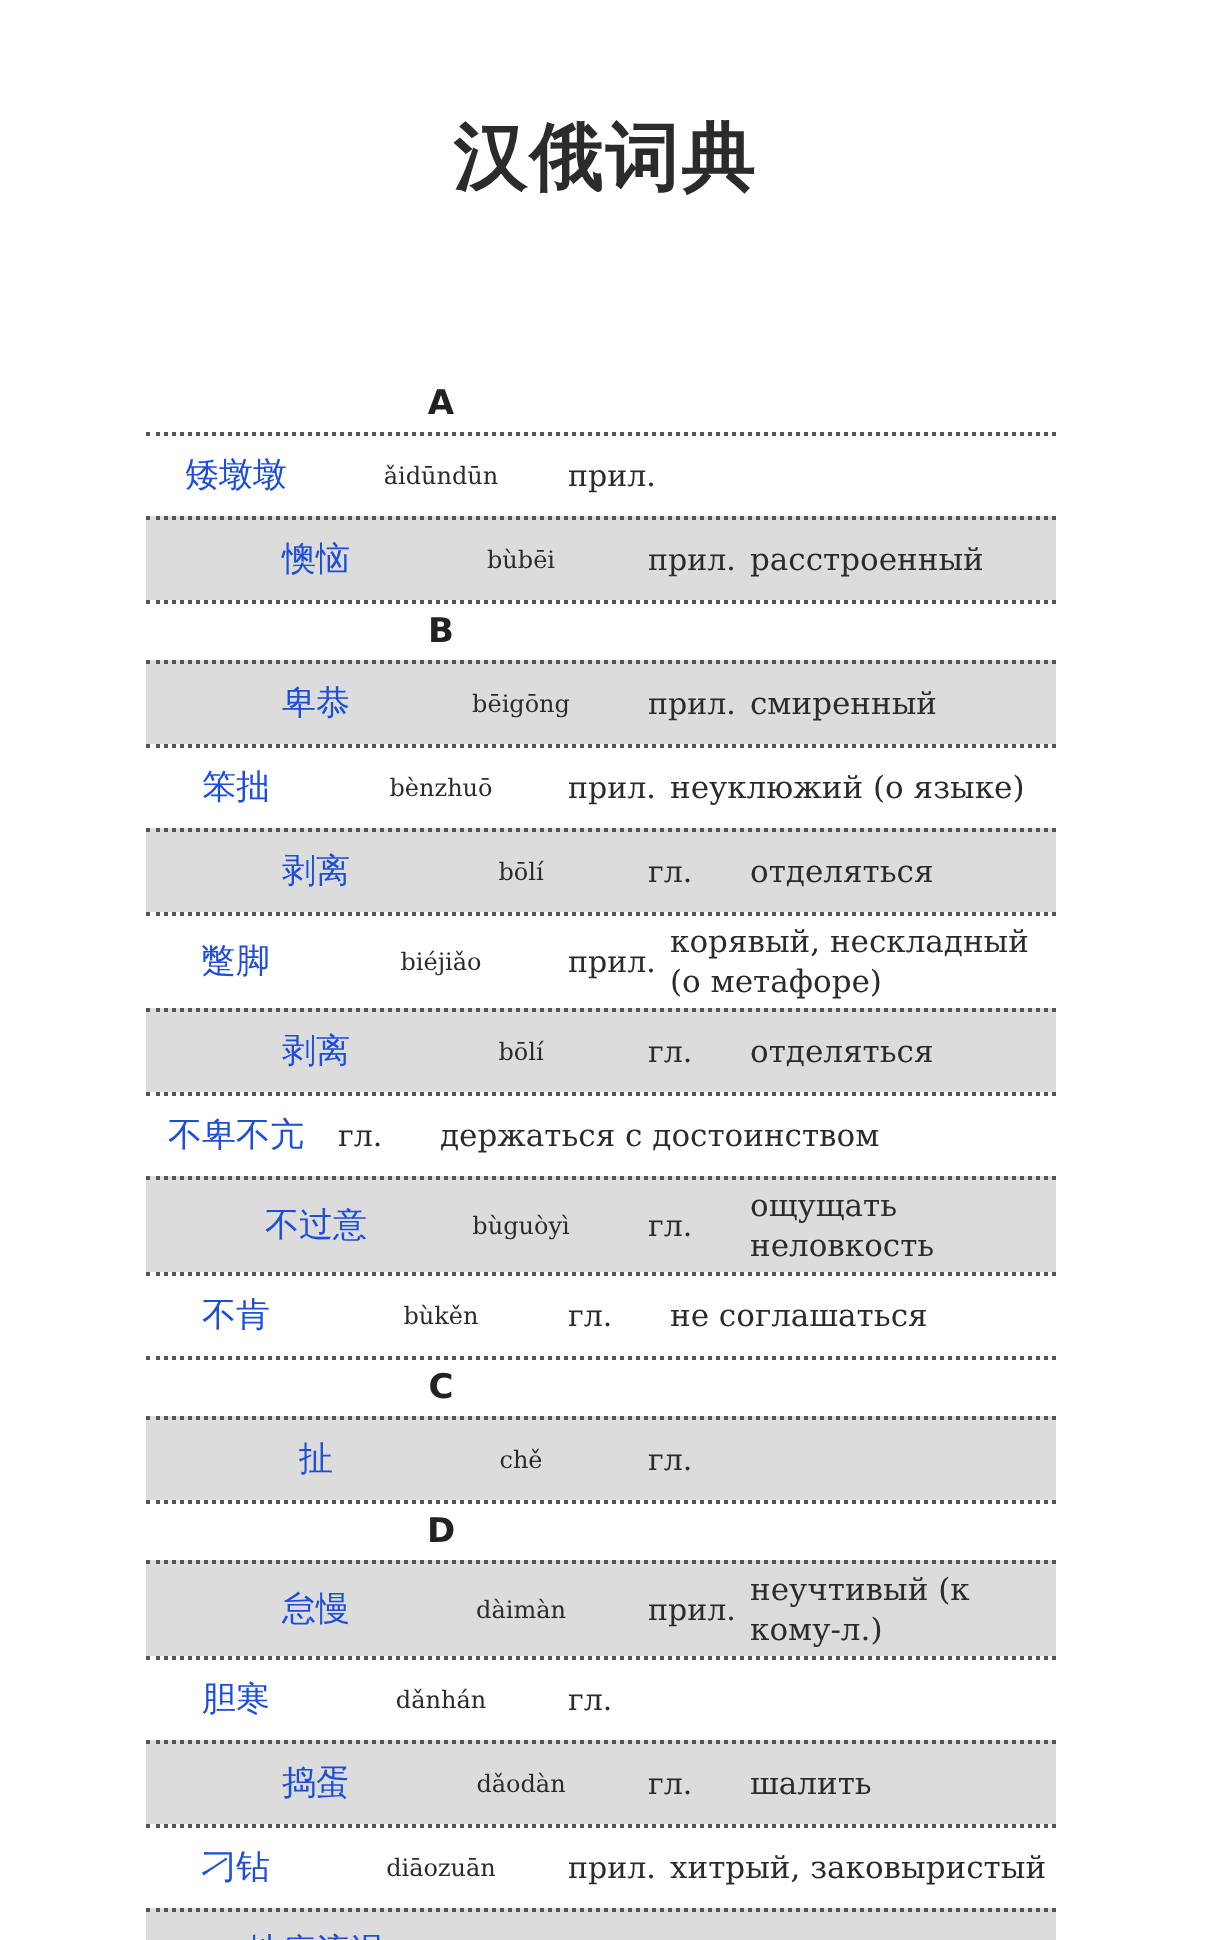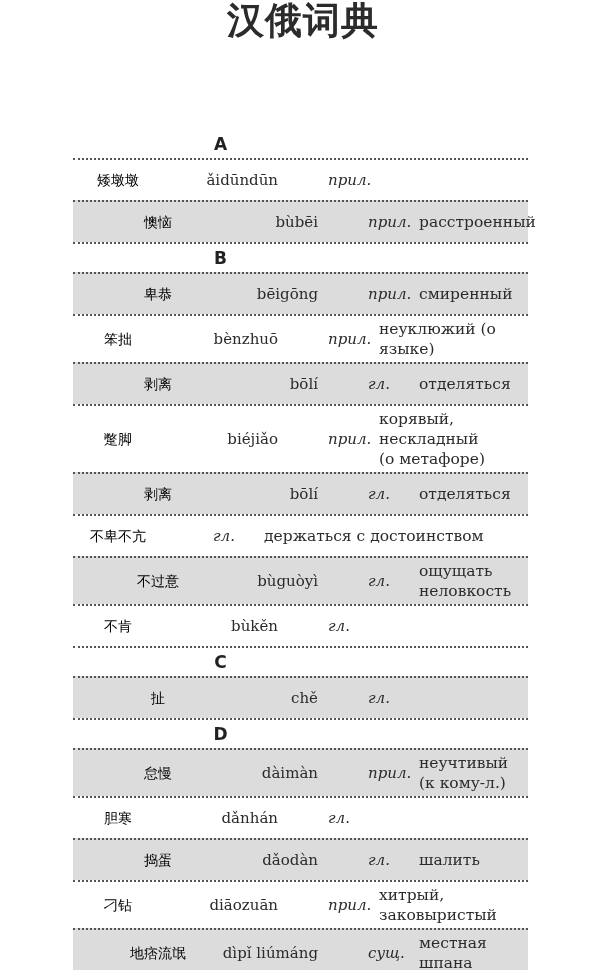--- a/index.html
+++ b/index.html
@@ -10,20 +10,21 @@
   body {
     width: 606px;
     height: 970px;
     overflow: hidden;
     font-family: "DejaVu Serif", "Liberation Serif", serif;
     color: #2b2b2b;
     position: relative;
   }
   .page-title {
     margin: 0;
+    padding-top: 58px;
     text-align: center;
     font-family: "DejaVu Sans", "Liberation Sans", sans-serif;
     font-weight: 700;
     font-size: 37px;
     line-height: 42px;
     letter-spacing: 1px;
     color: #2b2b2b;
   }
   .dict {
     margin: 88px 0 0 73px;
@@ -52,43 +53,41 @@
     box-sizing: content-box;
   }
   .row.shaded {
     background: var(--shade, #dcdcdc);
     padding-left: 40px;
   }
   .c1 {
     width: 90px;
     flex: 0 0 90px;
     text-align: center;
-    font-size: 14px;
+    font-size: 17px;
     line-height: 22px;
-    color: #000000;
+    color: #1d4ed8;
   }
   .c2 {
     width: 115px;
     flex: 0 0 115px;
-    text-align: right;
-    font-size: 15px;
+    text-align: center;
+    font-size: 12px;
     line-height: 20px;
     white-space: pre-line;
     color: #2b2b2b;
   }
   .c3 {
     width: 57px;
     flex: 0 0 57px;
     padding-left: 6px;
     box-sizing: border-box;
-    font-style: italic;
     font-size: 15px;
     line-height: 20px;
     color: #2b2b2b;
-    margin-left: 44px;
   }
   .c4 {
     flex: 1 1 auto;
     font-size: 15.5px;
     line-height: 20px;
     white-space: pre-line;
     padding-right: 4px;
     color: #2b2b2b;
   }
 </style>
@@ -164,20 +163,21 @@
     <div class="c1">不过意</div>
     <div class="c2">bùguòyì</div>
     <div class="c3">гл.</div>
     <div class="c4">ощущать неловкость</div>
   </div>
 
   <div class="row">
     <div class="c1">不肯</div>
     <div class="c2">bùkěn</div>
     <div class="c3">гл.</div>
+    <div class="c4">не соглашаться</div>
   </div>
 </div>
 
   <div class="section">
     <div class="section-letter">C</div>
 
   <div class="row shaded">
     <div class="c1">扯</div>
     <div class="c2">chě</div>
     <div class="c3">гл.</div>

